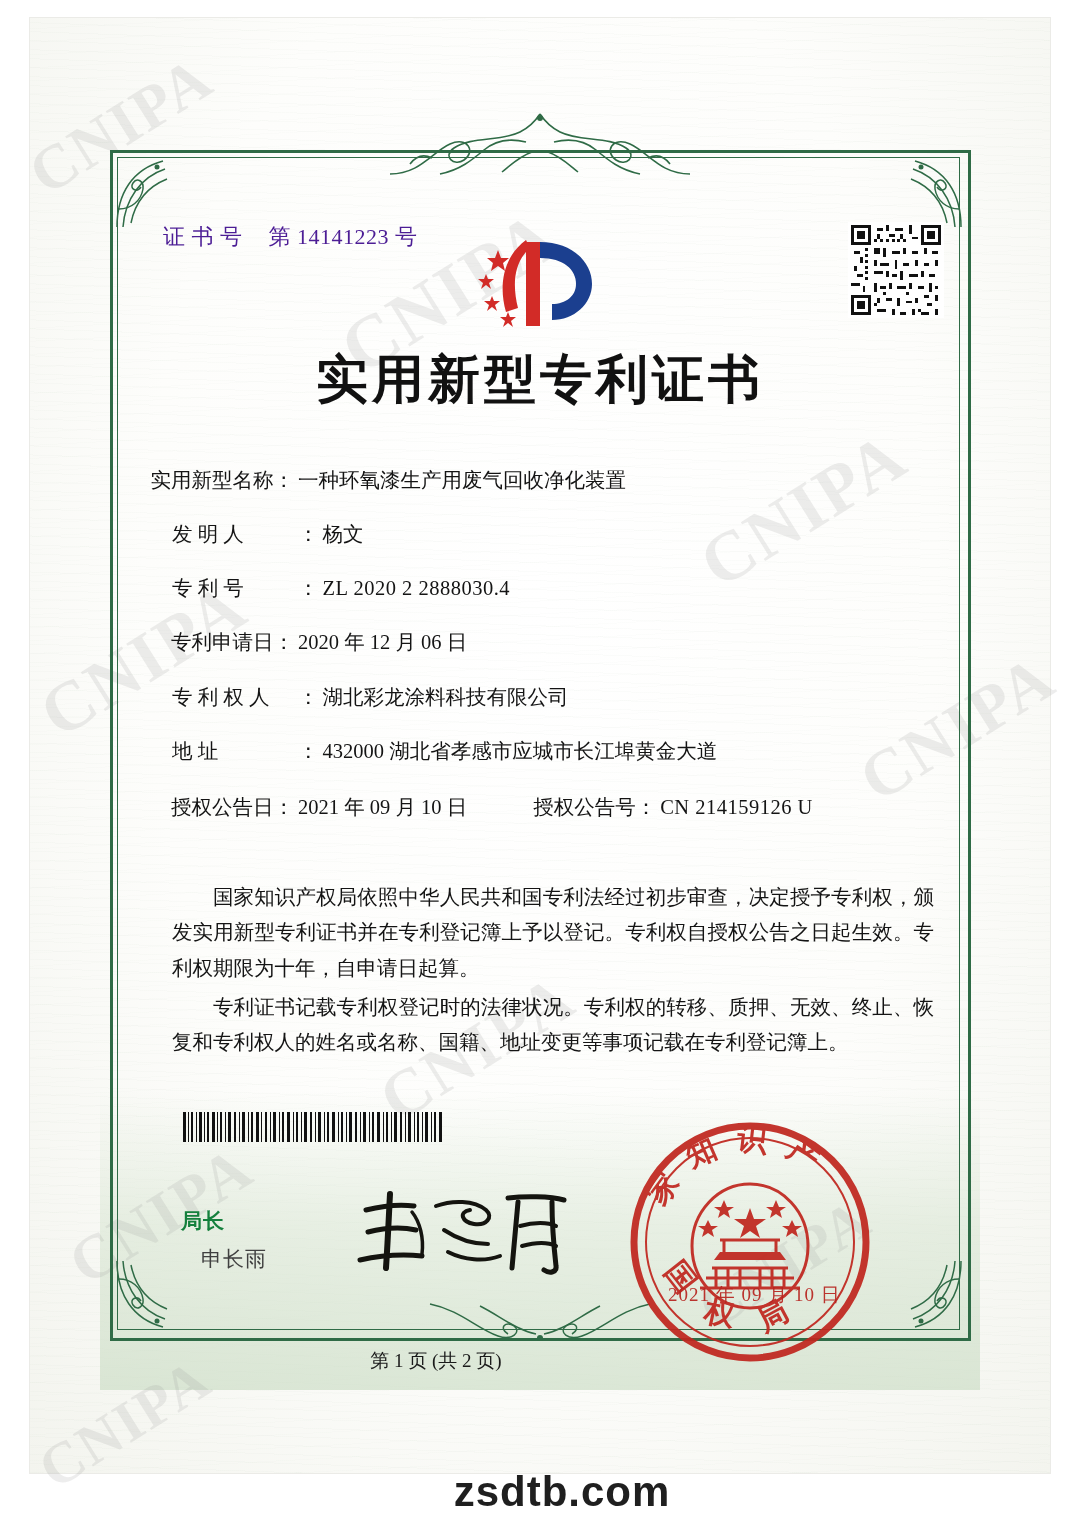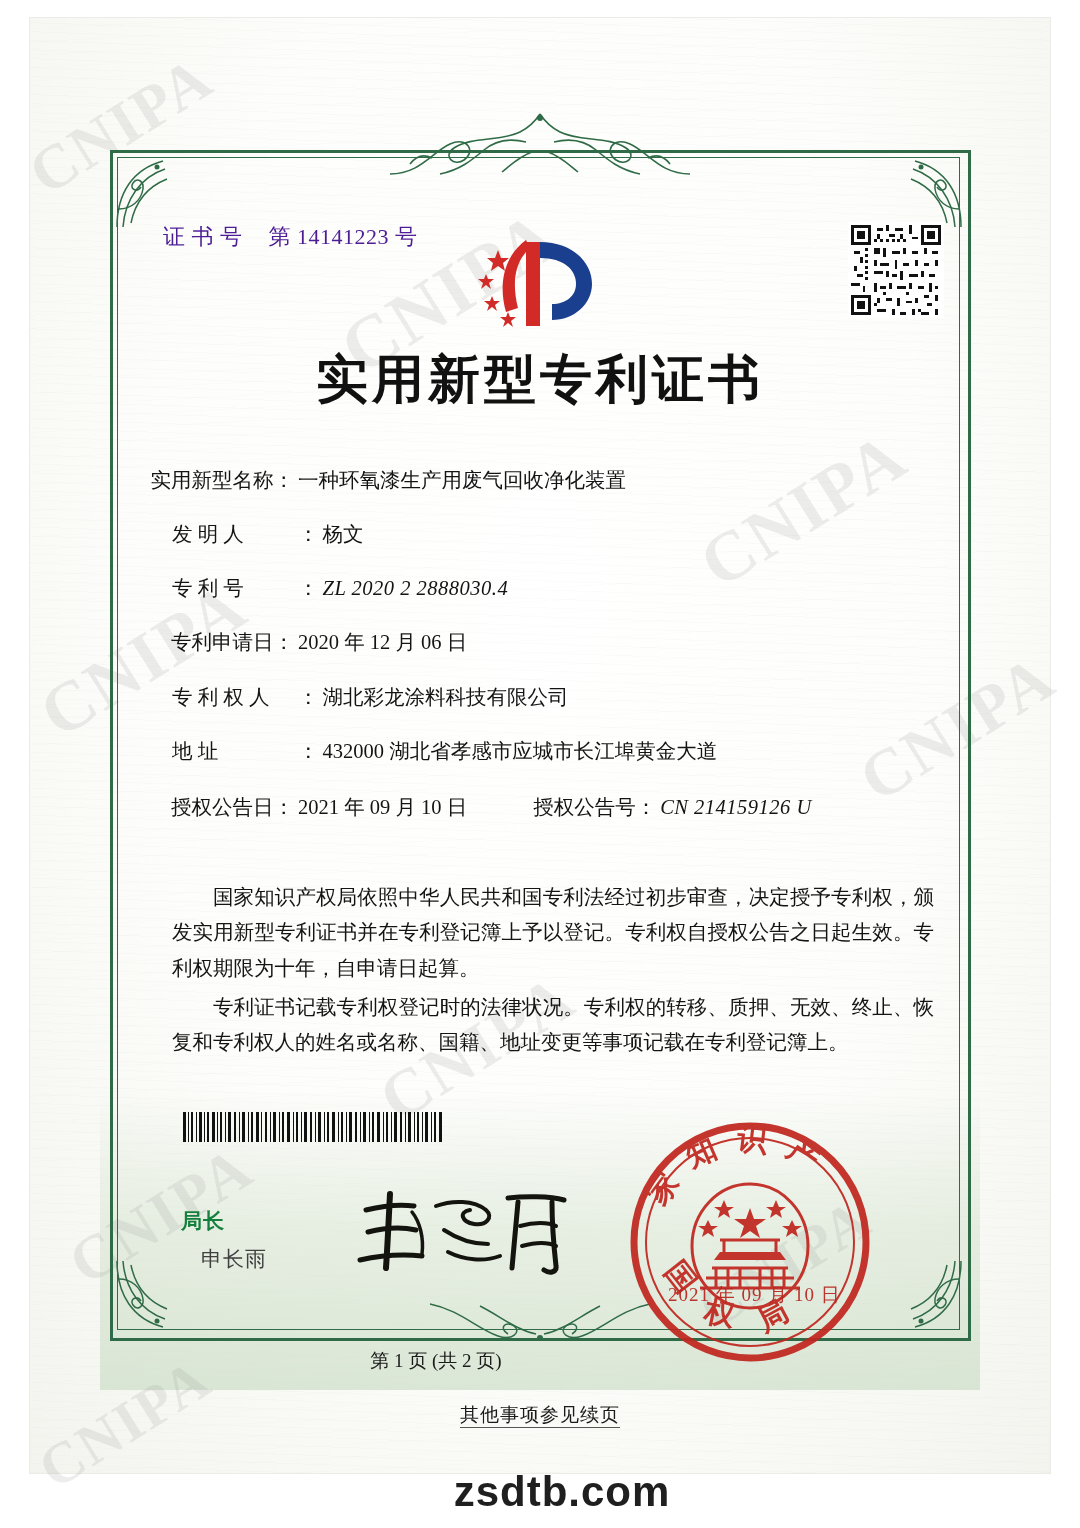--- a/index.html
+++ b/index.html
@@ -153,21 +153,21 @@
   .f-label {
     width: 126px;
     flex: 0 0 126px;
     white-space: nowrap;
     display: flex;
     justify-content: space-between;
   }
   .f-label.tight { justify-content: flex-end; }
   .f-colon { margin-right: 4px; }
   .f-value { white-space: nowrap; }
-  .f-value.mono { font-family: "Liberation Serif", serif; letter-spacing: 0.5px; font-style: italic; }
+  .f-value.mono { font-family: "Liberation Serif", serif; letter-spacing: 0.5px; }
 
   .field-row2 {
     display: flex;
     align-items: baseline;
     font-size: 20.5px;
     color: #141414;
   }
   .second-label {
     margin-left: 66px;
     white-space: nowrap;
@@ -668,18 +668,15 @@
         </text>
         <text font-family="Liberation Serif, serif" font-size="30" font-weight="bold" fill="#c0271f" letter-spacing="30">
           <textPath href="#arcBottom" startOffset="10%">国权局</textPath>
         </text>
       </g>
     </svg>
   </div>
   <div class="seal-date">2021 年 09 月 10 日</div>
 
   <div class="page-num">第 1 页 (共 2 页)</div>
-  <div class="continuation">
-    <span class="u">其他事项参见续页</span>
-  </div>
 
   <div class="sitemark">zsdtb.com</div>
 </div>
 
 </body></html>

